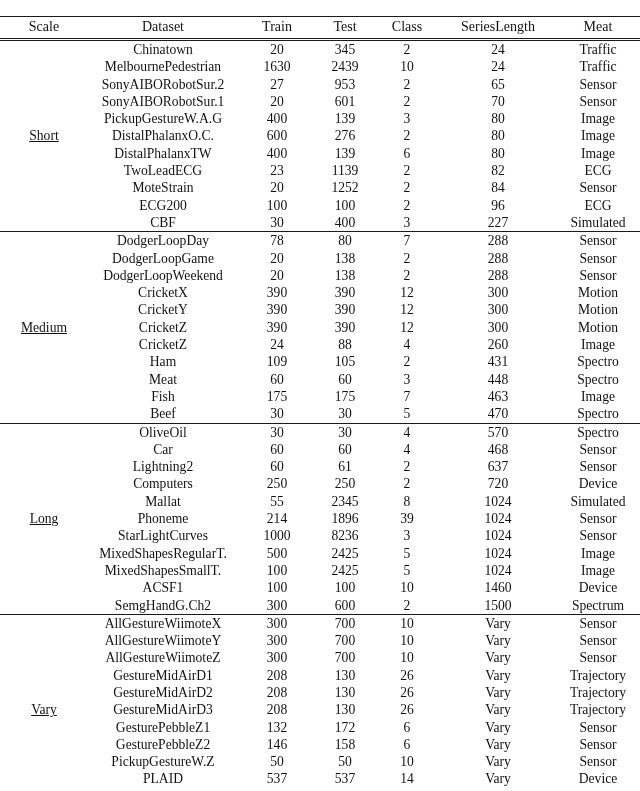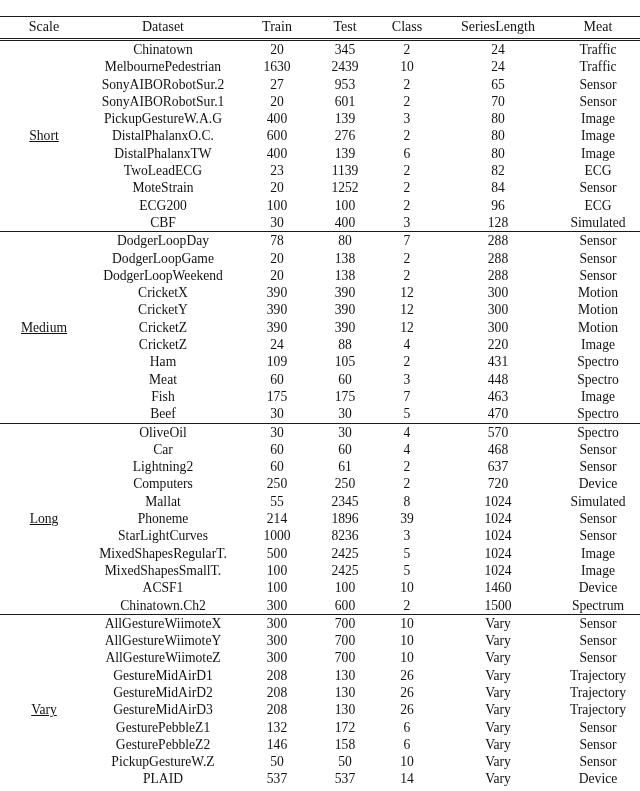--- a/index.html
+++ b/index.html
@@ -158,21 +158,21 @@
           <td>100</td>
           <td>2</td>
           <td>96</td>
           <td>ECG</td>
         </tr>
         <tr>
           <td>CBF</td>
           <td>30</td>
           <td>400</td>
           <td>3</td>
-          <td>128</td>
+          <td>227</td>
           <td>Simulated</td>
         </tr>
         <tr class="group-start">
           <td rowspan="11" class="scale-cell">Medium</td>
           <td>DodgerLoopDay</td>
           <td>78</td>
           <td>80</td>
           <td>7</td>
           <td>288</td>
           <td>Sensor</td>
@@ -215,21 +215,21 @@
           <td>390</td>
           <td>12</td>
           <td>300</td>
           <td>Motion</td>
         </tr>
         <tr>
           <td>CricketZ</td>
           <td>24</td>
           <td>88</td>
           <td>4</td>
-          <td>220</td>
+          <td>260</td>
           <td>Image</td>
         </tr>
         <tr>
           <td>Ham</td>
           <td>109</td>
           <td>105</td>
           <td>2</td>
           <td>431</td>
           <td>Spectro</td>
         </tr>
@@ -332,21 +332,21 @@
         </tr>
         <tr>
           <td>ACSF1</td>
           <td>100</td>
           <td>100</td>
           <td>10</td>
           <td>1460</td>
           <td>Device</td>
         </tr>
         <tr>
-          <td>Chinatown.Ch2</td>
+          <td>SemgHandG.Ch2</td>
           <td>300</td>
           <td>600</td>
           <td>2</td>
           <td>1500</td>
           <td>Spectrum</td>
         </tr>
         <tr class="group-start">
           <td rowspan="11" class="scale-cell">Vary</td>
           <td>AllGestureWiimoteX</td>
           <td>300</td>

